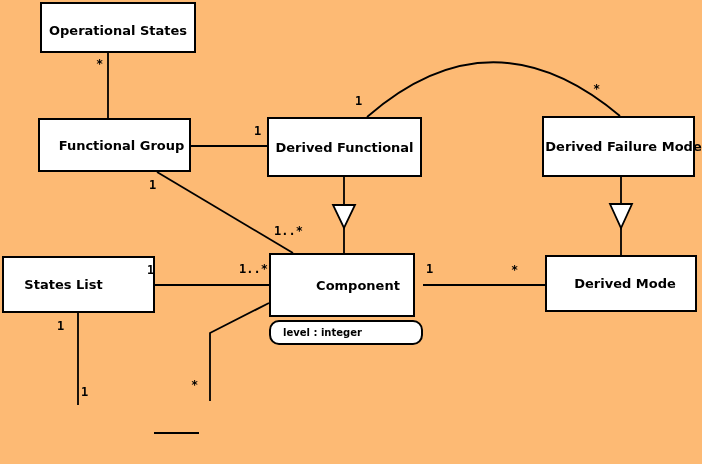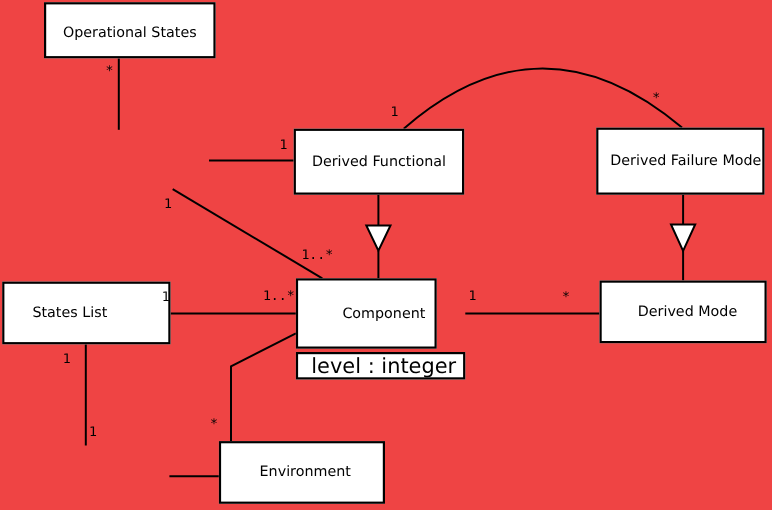--- a/index.html
+++ b/index.html
@@ -1,22 +1,23 @@
 <!DOCTYPE html>
 <html><head>
 <meta charset="utf-8">
 <style>
   html, body { margin: 0; padding: 0; background: #ffffff; }
   #canvas {
     position: relative;
     width: 702px;
     height: 464px;
-    background: #ef4444;
+    background: #fdba74;
     overflow: hidden;
     font-family: "DejaVu Sans", sans-serif;
+    font-weight: bold;
   }
   #wires {
     position: absolute;
     left: 0; top: 0;
     width: 702px; height: 464px;
   }
   .ubox {
     position: absolute;
     box-sizing: border-box;
     border: 2px solid #000000;
@@ -61,48 +62,48 @@
     <path d="M423 285 H545"></path>
     <path d="M78 313 V405"></path>
     <path d="M154 433 H199"></path>
     <path d="M269 303 L210 333 V401"></path>
   </svg>
 
   <div class="ubox" style="left:40px; top:2px; width:156px; height:51px;">
     <span style="transform:translateY(3px);">Operational States</span>
   </div>
 
+  <div class="ubox" style="left:38px; top:118px; width:153px; height:54px;">
+    <span style="transform:translateX(7px);">Functional Group</span>
+  </div>
 
   <div class="ubox" style="left:267px; top:117px; width:155px; height:60px;">
     <span>Derived Functional</span>
   </div>
 
   <div class="ubox" style="left:542px; top:116px; width:153px; height:61px;">
     <span style="transform:translateX(5px);text-align:right;">Derived Failure Mode</span>
   </div>
 
   <div class="ubox" style="left:2px; top:256px; width:153px; height:57px;">
     <span style="transform:translateX(-15px);">States List</span>
   </div>
 
-  <div class="ubox" style="left:269px; top:253px; width:128px; height:64px;padding-left:32px;">
+  <div class="ubox" style="left:269px; top:253px; width:146px; height:64px;padding-left:32px;">
     <span>Component</span>
   </div>
-  <div class="ubox attr" style="left:269px; top:320px; width:154px; height:25px; font-size:19px;">
+  <div class="ubox attr" style="left:269px; top:320px; width:154px; height:25px; font-size:10px;border-radius:10px;">
     <span>level : integer</span>
   </div>
 
   <div class="ubox" style="left:545px; top:255px; width:152px; height:57px;">
     <span style="transform:translateX(4px);">Derived Mode</span>
   </div>
 
 
-  <div class="ubox" style="left:199px; top:401px; width:151px; height:57px;">
-    <span style="transform:translateX(3px);">Environment</span>
-  </div>
 
   <span class="mult" style="left:96px; top:58px;">*</span>
   <span class="mult" style="left:254px; top:125px;">1</span>
   <span class="mult" style="left:149px; top:179px;">1</span>
   <span class="mult" style="left:274px; top:225px;">1..*</span>
   <span class="mult" style="left:355px; top:95px;">1</span>
   <span class="mult" style="left:593px; top:83px;">*</span>
   <span class="mult" style="left:147px; top:264px;">1</span>
   <span class="mult" style="left:239px; top:263px;">1..*</span>
   <span class="mult" style="left:57px; top:320px;">1</span>

